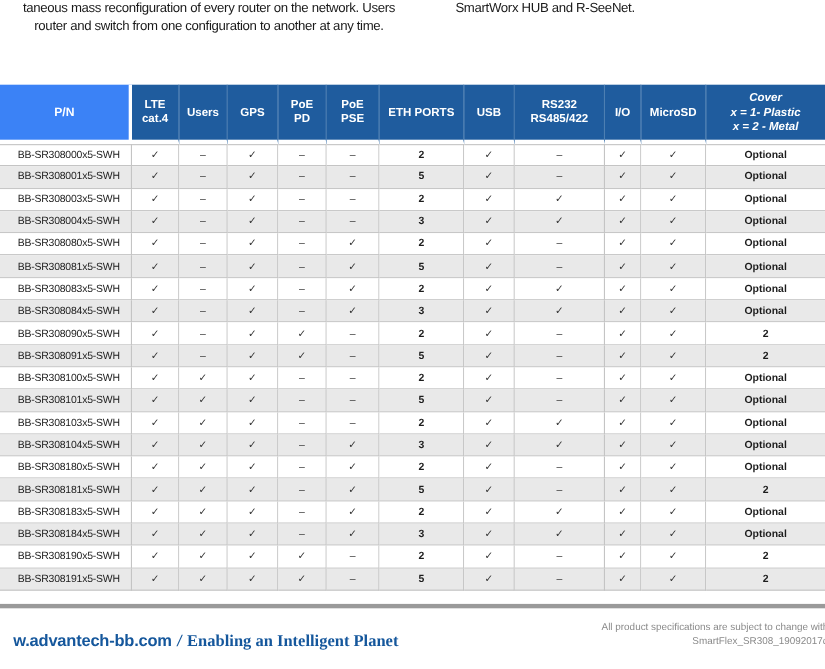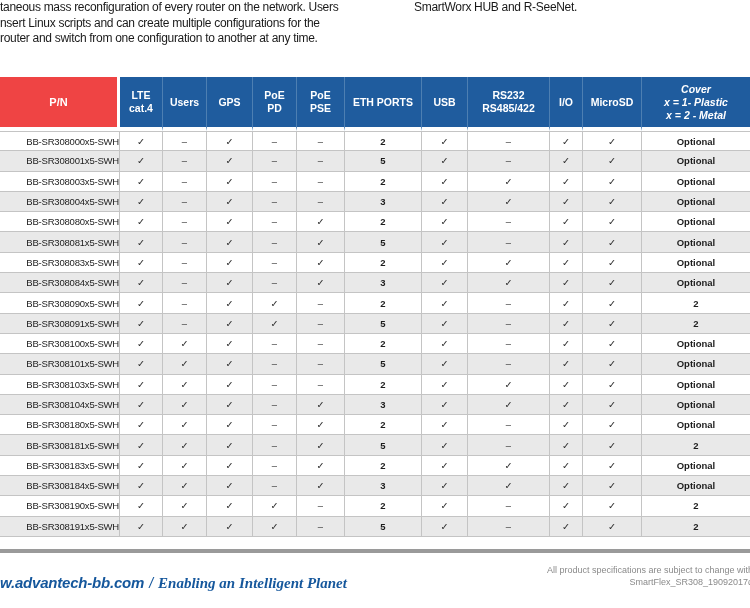--- a/index.html
+++ b/index.html
@@ -9,96 +9,95 @@
     overflow:hidden;
     background:#ffffff;
     font-family:"Liberation Sans", sans-serif;
     color:#1a1a1a;
   }
 
   
   .intro-left {
     position:absolute; top:0; left:0; width:380px;
     font-size:12px; line-height:15.5px; letter-spacing:-0.3px;
-    white-space:nowrap; color:#1a1a1a;
+    white-space:nowrap; color:#1a1a1a;text-align:center;
   }
   .intro-right {
     position:absolute; top:0; left:414px;
     font-size:12px; line-height:15.5px; letter-spacing:-0.3px;
     white-space:nowrap; color:#1a1a1a;
   }
 
   
   .table-wrap { position:absolute; top:77px; left:0; width:750px; }
   table { table-layout:fixed; width:750px; border-spacing:0; }
   th {
     background:#1f5c9e; color:#ffffff; font-weight:bold;
     font-size:10.5px; line-height:13px; height:54px;
     text-align:center; vertical-align:middle;
     border-right:1px solid #4d7fb2;
     border-bottom:4px solid #ffffff;
     padding:0 1px;
   }
   th:last-child { border-right:none;font-style:italic; }
   th.pn-header {
-    background:#ef4444; font-size:11px;
+    background:#3b82f6; font-size:11px;
     border-right:3px solid #ffffff;
   }
   tbody td {
     height:20.3px; text-align:center; vertical-align:middle;
     font-size:9.5px; color:#2a2a2a;
     border-right:1px solid #c4c4c4;
     border-bottom:1px solid #c4c4c4;
     padding:0;
   }
   tbody tr:first-child td { border-top:1px solid #c4c4c4; }
   tbody td:last-child { border-right:none; }
   tbody tr:nth-child(even) td { background:#e9e9e9; }
   tbody tr:nth-child(odd) td { background:#ffffff; }
   td.pn {
-    text-align:right; padding-left:6px;
+    text-align:center; padding-left:6px;
     font-size:9.5px; letter-spacing:-0.2px; color:#1c1c1c;
   }
   td .check { font-family:"DejaVu Sans", sans-serif; font-size:9.5px; color:#333333; }
   td .dash  { font-size:9.5px; color:#333333; }
   td.val { font-weight:bold; font-size:9.5px; color:#1c1c1c; }
 
   
   .divider-bar {
     position:absolute; top:549px; left:0; width:750px; height:4px;
     background:#9a9a9a;
   }
   .footer-left {
     position:absolute; top:574px; left:0;
     white-space:nowrap; color:#15579c;
   }
   .footer-left .url {
     font-family:"Liberation Sans", sans-serif;
-    font-weight:bold; font-style:italic; font-size:15px; letter-spacing:-0.2px;
+    font-weight:bold; font-size:15px; letter-spacing:-0.2px;padding-left:12px;
   }
   .footer-left .slash {
     font-family:"Liberation Sans", sans-serif;
     font-style:italic; font-size:14px; padding:0 5px;
   }
   .footer-left .tagline {
     font-family:"Liberation Serif", serif;
-    font-weight:bold; font-style:italic; font-size:15px;
+    font-weight:bold; font-size:15px;
   }
   .footer-right {
     position:absolute; top:565px; right:-3px;
     text-align:right; font-size:9px; line-height:11.5px;
     color:#8a8a8a; white-space:nowrap;
   }
 </style>
 </head>
 <body>
 
 <div class="intro-left">
   <div>taneous mass reconfiguration of every router on the network. Users</div>
-  <div>nsert Linux scripts and can create multiple configurations for the</div>
   <div>router and switch from one configuration to another at any time.</div>
 </div>
 <div class="intro-right">
   <div>SmartWorx HUB and R-SeeNet.</div>
 </div>
 
 <div class="table-wrap">
   <table>
     <colgroup>
       <col style="width:120px">

